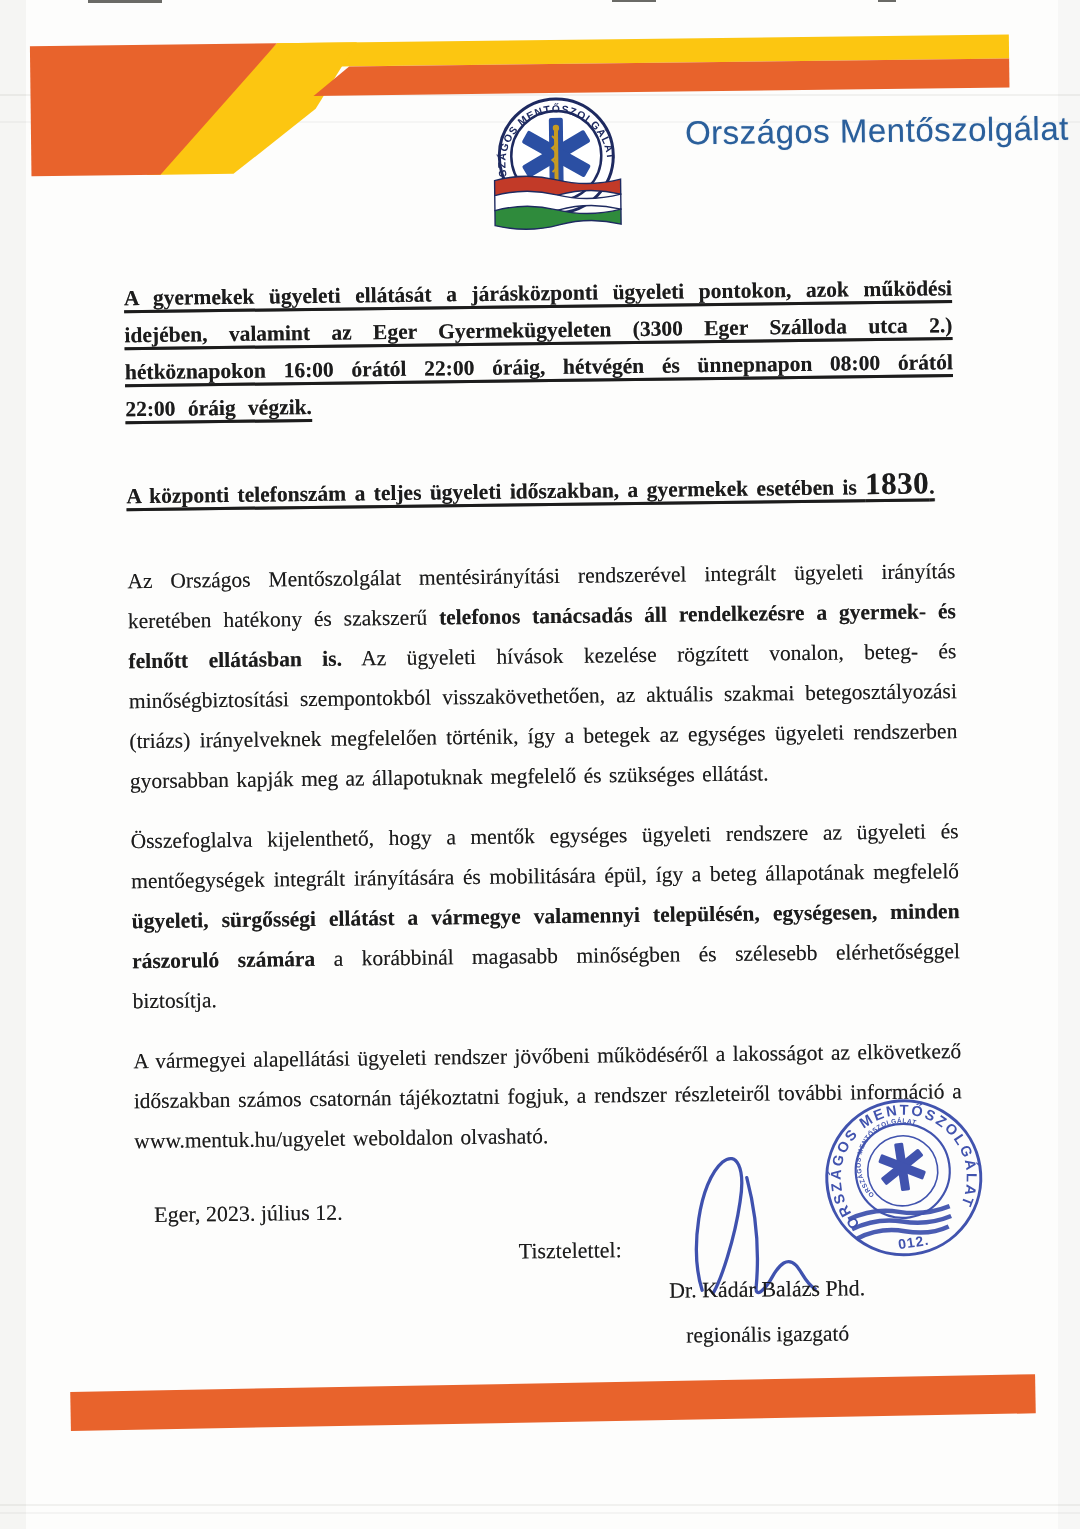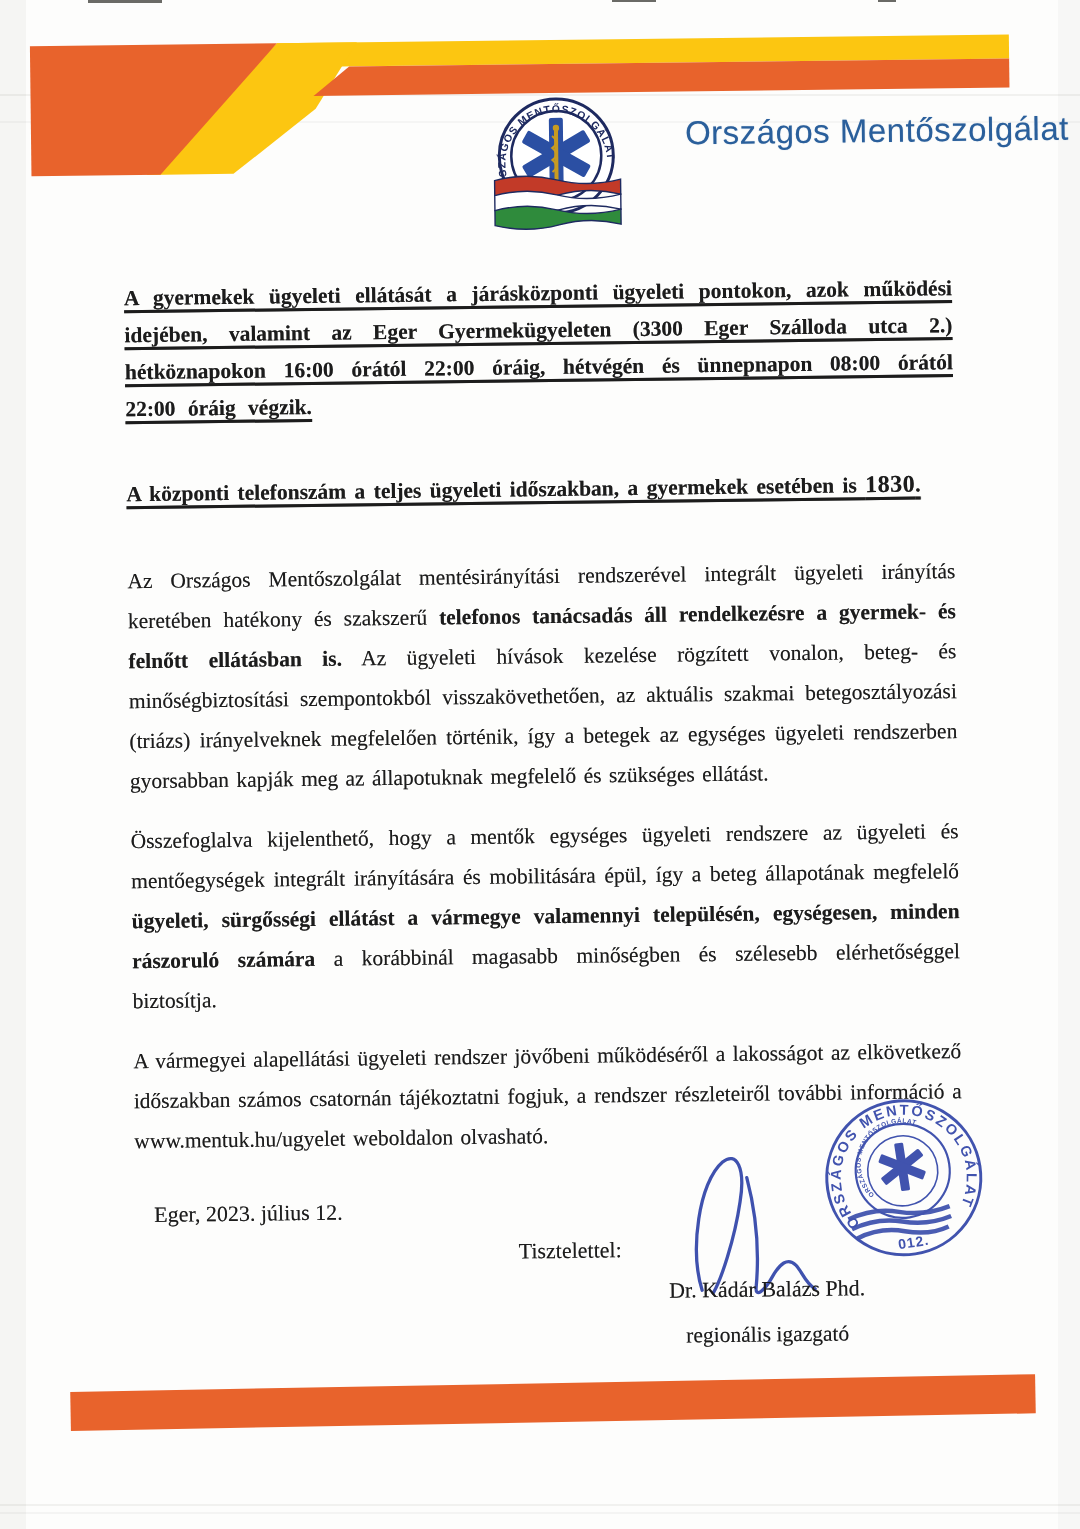--- a/index.html
+++ b/index.html
@@ -24,21 +24,21 @@
   }
   .body-text{
     color:#1c1c1c;font-size:21.5px;line-height:40px;text-align:justify;
     text-shadow:0 0 .5px rgba(25,25,25,.55);
     width:828px;left:124px;
   }
   .p-first{line-height:37px;font-weight:bold;word-spacing:7px;
     text-decoration:underline;text-decoration-thickness:2.6px;text-underline-offset:5px;}
   .p-phone{font-weight:bold;word-spacing:3px;
     text-decoration:underline;text-decoration-thickness:2.6px;text-underline-offset:5px;}
-  .p-phone .bignum{font-size:24px;letter-spacing:.5px;}
+  .p-phone .bignum{font-size:31px;letter-spacing:.5px;}
   .b{font-weight:bold;}
   .sig-line{color:#1c1c1c;font-size:22px;text-shadow:0 0 .5px rgba(25,25,25,.5);}
   .centered{text-align:center;}
   .footer-bar{
     position:absolute;left:57px;top:1392px;width:965px;height:39px;
     background:#e8632c;transform:rotate(-0.35deg);transform-origin:0 50%;
   }
 </style>
 </head>
 <body>

